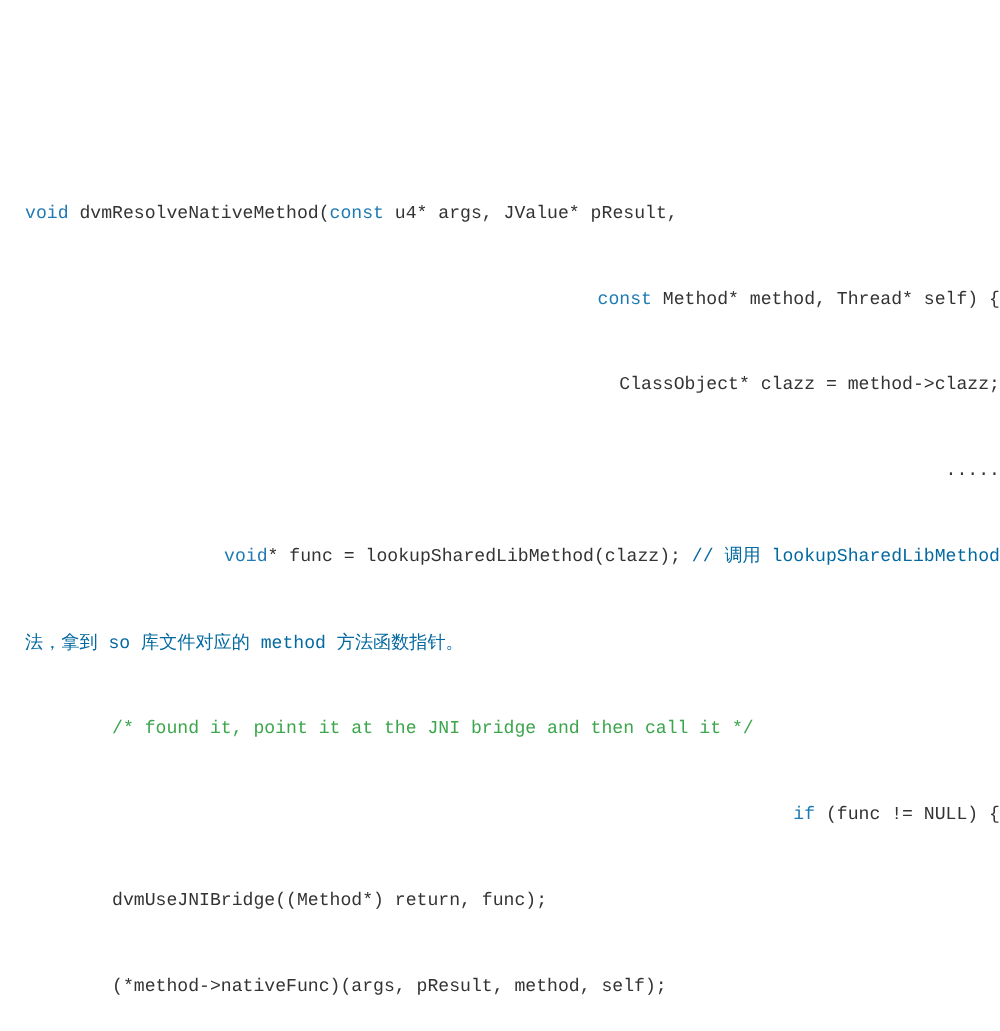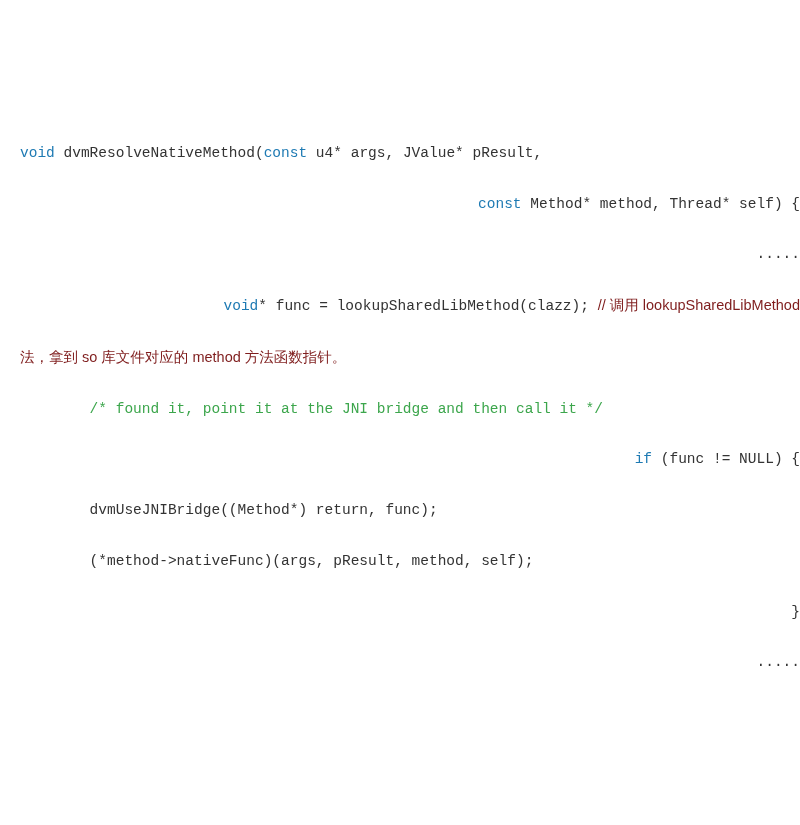--- a/index.html
+++ b/index.html
@@ -8,37 +8,38 @@
     font-family: "Courier New", Courier, monospace;
     font-size: 14.5px;
     line-height: 1.75;
     color: #333333;
     padding: 14px 0 20px 20px;
     width: 800px;
     height: 825px;
     overflow: hidden;
     white-space: pre;
   }
-  .line { display: block; }
+  .line { display: block; margin-top: 18px; }
   .kw { color: #1e7ab3; }
   .cm { color: #3ca64c; }
-  .cm-cn { color: #7f1d1d; font-family: Liberation Sans, sans-serif; }
+  .cm-cn { color: #0369a1; font-family: Liberation Mono, monospace; }
   .tx { color: #333333; }
   .i1 { padding-left: 4ch; text-align: right; }
   .i2 { padding-left: 8ch; }
   .i0h { padding-left: 0; }
 </style>
 </head>
 <body>
 
 
 
 <div>
 <span class="line"><span class="kw">void</span><span class="tx"> dvmResolveNativeMethod(</span><span class="kw">const</span><span class="tx"> u4* args, JValue* pResult,</span></span>
 <span class="line i1"><span class="kw">const</span><span class="tx"> Method* method, Thread* self) {</span></span>
+<span class="line i1"><span class="tx">ClassObject* clazz = method-&gt;clazz;</span></span>
 <span class="line i1"><span class="tx">.....</span></span>
 <span class="line i1"><span class="kw">void</span><span class="tx">* func = lookupSharedLibMethod(clazz); </span><span class="cm cm-cn">// 调用 lookupSharedLibMethod</span></span>
 <span class="line i0h"><span class="cm cm-cn">法，拿到 so 库文件对应的 method 方法函数指针。</span></span>
 <span class="line i2"><span class="cm">/* found it, point it at the JNI bridge and then call it */</span></span>
 <span class="line i1"><span class="kw">if</span><span class="tx"> (func != NULL) {</span></span>
 <span class="line i2"><span class="tx">dvmUseJNIBridge((Method*) return, func);</span></span>
 <span class="line i2"><span class="tx">(*method-&gt;nativeFunc)(args, pResult, method, self);</span></span>
 <span class="line i1"><span class="tx">}</span></span>
 <span class="line i1"><span class="tx">.....</span></span>
 <span class="line i1"><span class="tx"></span></span>

